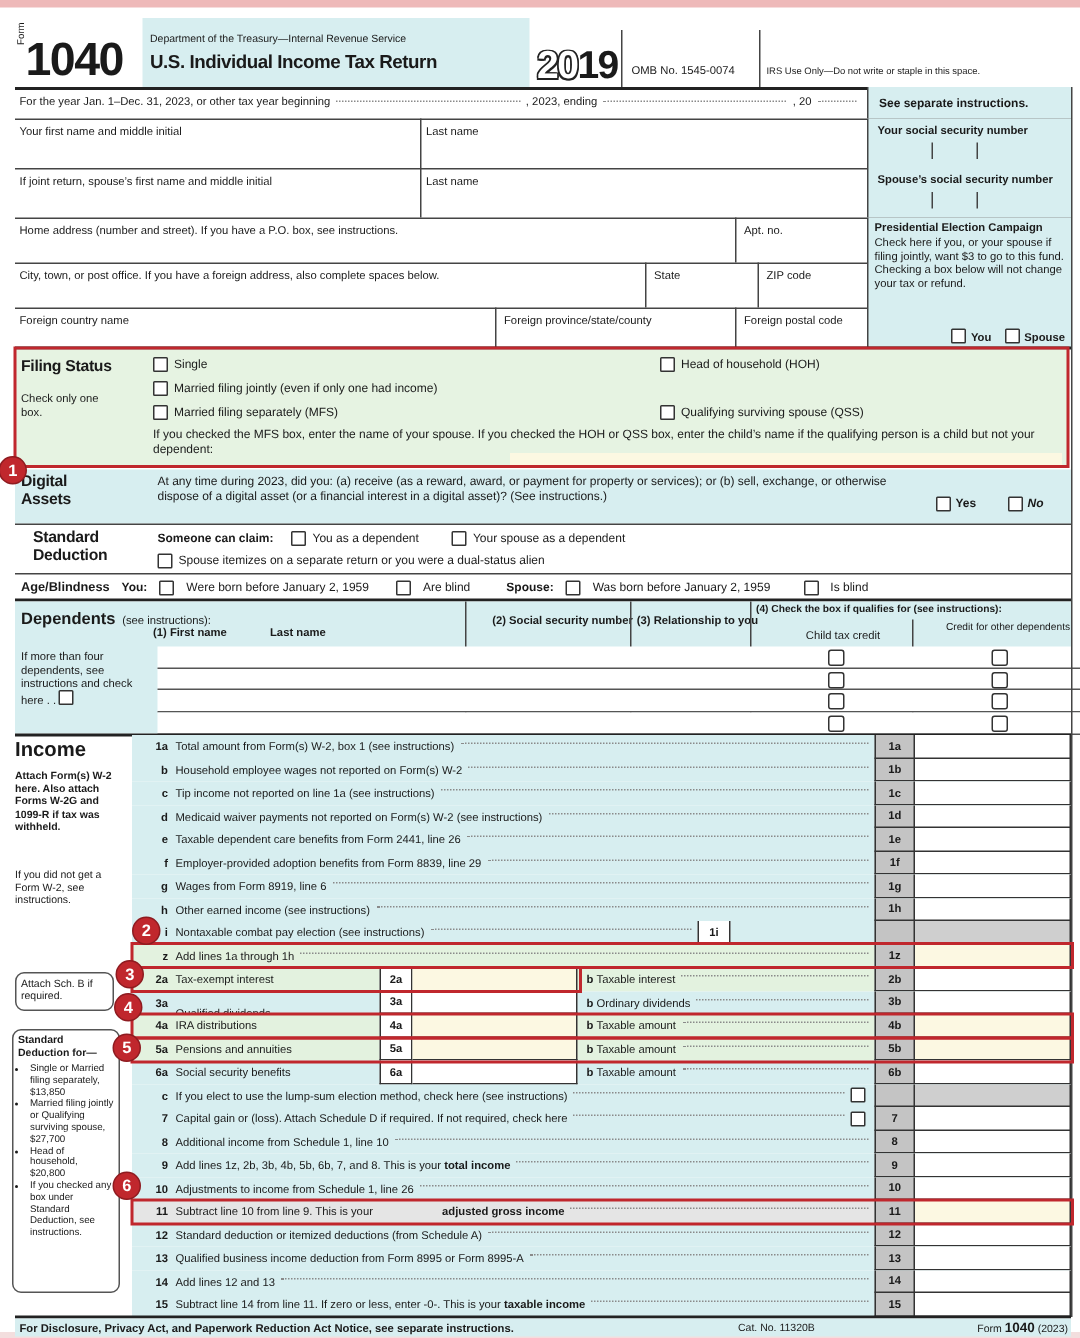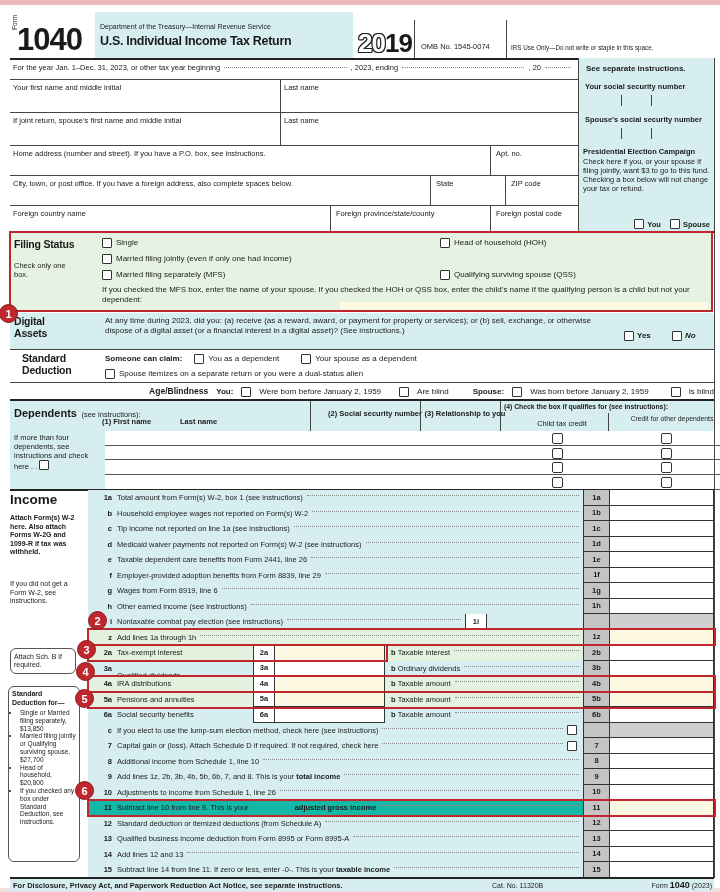--- a/index.html
+++ b/index.html
@@ -171,21 +171,21 @@
       <span class="cb" style="margin-left:18px;"></span>
         <span>Your spouse as a dependent</span>
     </div>
     <div class="t8" style="position:absolute;left:95px;top:19px;display:flex;gap:4px;align-items:center;text-align:right;">
       <span class="cb"></span>
         <span>Spouse itemizes on a separate return or you were a dual-status alien</span>
     </div>
   </div>
   <div class="hline" style="top:382px;width:704px;"></div>
 
-  <div class="abs t8" style="left:10px;top:385px;width:704px;height:14px;display:flex;align-items:center;gap:8px;justify-content:flex-end;">
+  <div class="abs t8" style="left:10px;top:385px;width:704px;height:14px;display:flex;align-items:center;gap:8px;">
     <span class="b" style="margin-left:4px;font-size:8.5px;">Age/Blindness</span>
     <span class="b">You:</span>
     <span class="cb"></span>
       <span>Were born before January 2, 1959</span>
     <span class="cb" style="margin-left:10px;"></span>
       <span>Are blind</span>
     <span class="b" style="margin-left:16px;">Spouse:</span>
     <span class="cb"></span>
       <span>Was born before January 2, 1959</span>
     <span class="cb" style="margin-left:14px;"></span>
@@ -395,21 +395,21 @@
         <span class="refc">9</span>
         <span class="valc"></span>
       </div>
       <div class="irow" style="top: 294.5px; background: rgb(215, 238, 240);">
         <span class="num">10</span>
         <span><span>Adjustments to income from Schedule 1, line 26</span></span>
         <span class="lead"></span>
         <span class="refc">10</span>
         <span class="valc"></span>
       </div>
-      <div class="irow" style="top: 310px; background: #14b8a6;">
+      <div class="irow" style="top: 310px; background: #e5e5e5;">
         <span class="num">11</span>
         <span><span>Subtract line 10 from line 9. This is your </span><span style="font-weight: bold; padding-left: 44px;">adjusted gross income</span></span>
         <span class="lead"></span>
         <span class="refc">11</span>
         <span class="valc" style="background: rgb(252, 248, 226);"></span>
       </div>
       <div class="irow" style="top: 325.5px; background: rgb(215, 238, 240);">
         <span class="num">12</span>
         <span><span style="font-weight: normal;">Standard deduction or itemized deductions </span><span>(from Schedule A)</span></span>
         <span class="lead"></span>

